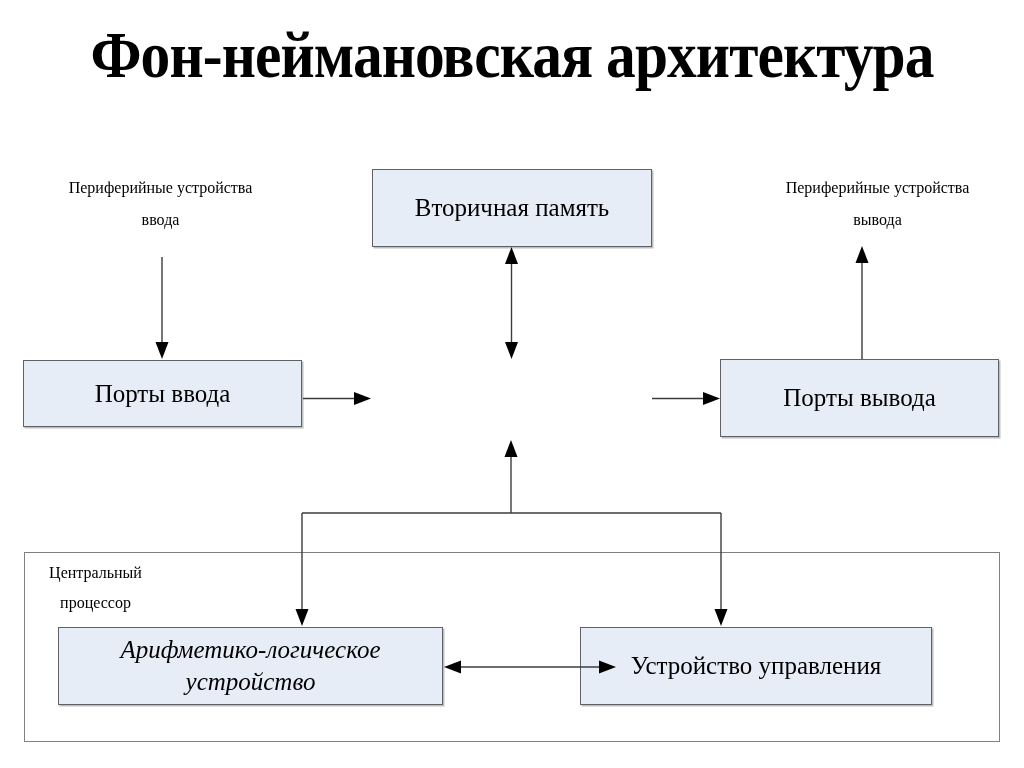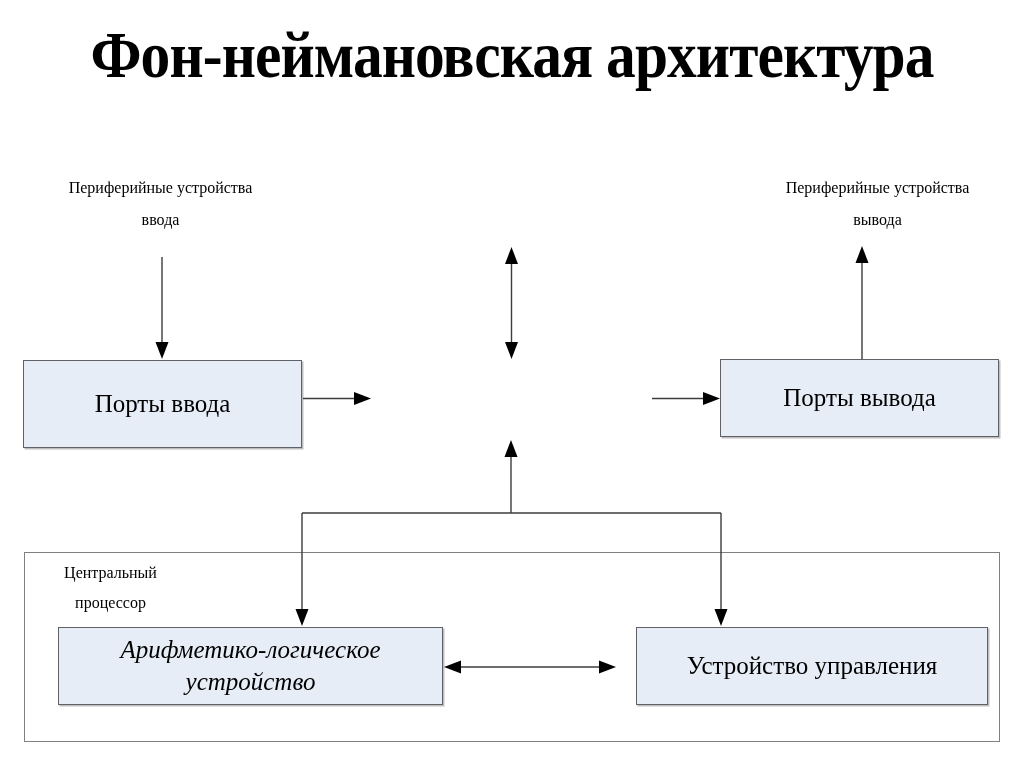--- a/index.html
+++ b/index.html
@@ -36,39 +36,39 @@
     position:absolute;
     background:var(--node-fill);
     border:1.5px solid var(--node-border);
     box-shadow:1.5px 1.5px 0 rgba(110,110,110,0.45);
     display:flex;align-items:center;justify-content:center;
     text-align:center;
     font-size:25px;line-height:32px;
     padding:2px 8px;
   }
   .node-secondary-memory{left:372px;top:169px;width:280px;height:78px;}
-  .node-input-ports{left:23px;top:360px;width:279px;height:88px;}
+  .node-input-ports{left:23px;top:360px;width:279px;height:67px;}
   .node-main-memory{left:372px;top:360px;width:279px;height:77px;}
   .node-output-ports{left:720px;top:359px;width:279px;height:78px;align-items:center;}
   .node-alu{left:58px;top:627px;width:385px;height:78px;font-style:italic;}
-  .node-control-unit{left:636px;top:627px;width:352px;height:78px;}
+  .node-control-unit{left:580px;top:627px;width:352px;height:78px;}
   .cpu-container{
     position:absolute;
     left:24px;top:552px;width:976px;height:190px;
     border:1.5px solid var(--outer-border);
     background:transparent;
   }
   .free-label{
     position:absolute;
     text-align:center;
     font-size:16px;line-height:32px;
   }
   .label-input-peripherals{left:53px;top:172px;width:215px;}
   .label-output-peripherals{left:770px;top:172px;width:215px;}
-  .label-cpu{left:33px;top:558px;width:155px;line-height:30px;}
+  .label-cpu{left:18px;top:558px;width:155px;line-height:30px;}
   .wires{
     position:absolute;left:0;top:0;width:1024px;height:768px;
     pointer-events:none;
   }
   .wires line,.wires polyline{
     stroke:var(--line);stroke-width:1.4;fill:none;
   }
   .wires polygon{fill:var(--arrowhead);stroke:none;}
 </style>
 </head>
@@ -77,20 +77,23 @@
 <div class="slide">
 
   <h1 class="title">Фон-неймановская архитектура</h1>
 
   <div class="free-label label-input-peripherals">Периферийные устройства ввода</div>
   <div class="free-label label-output-peripherals">Периферийные устройства вывода</div>
 
   <div class="cpu-container"></div>
   <div class="free-label label-cpu">Центральный процессор</div>
 
+  <div class="node node-secondary-memory">
+    <span>Вторичная память</span>
+  </div>
   <div class="node node-input-ports">
     <span>Порты ввода</span>
   </div>
   <div class="node node-output-ports">
     <span>Порты вывода</span>
   </div>
   <div class="node node-alu">
     <span>Арифметико-логическое устройство</span>
   </div>
   <div class="node node-control-unit">

